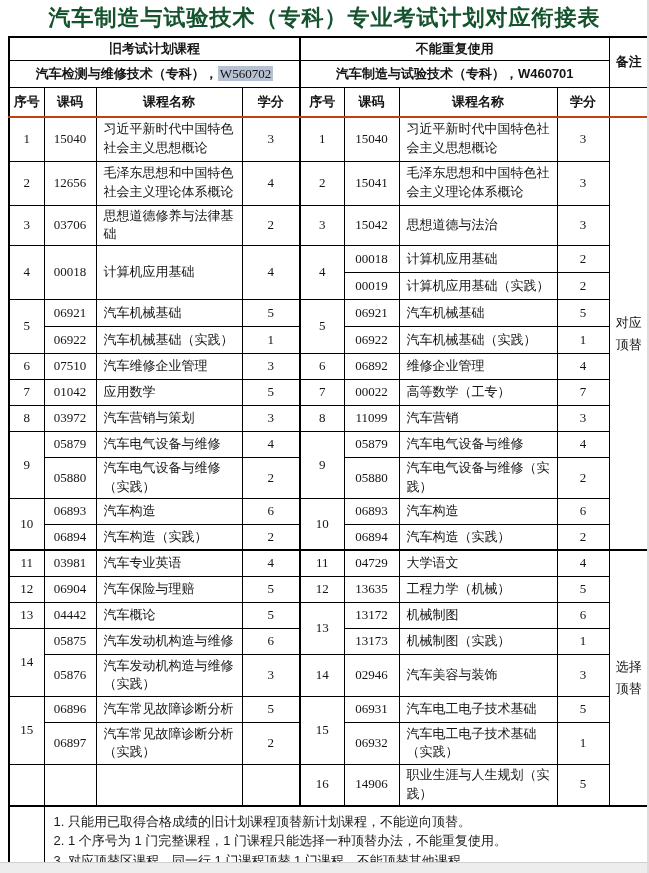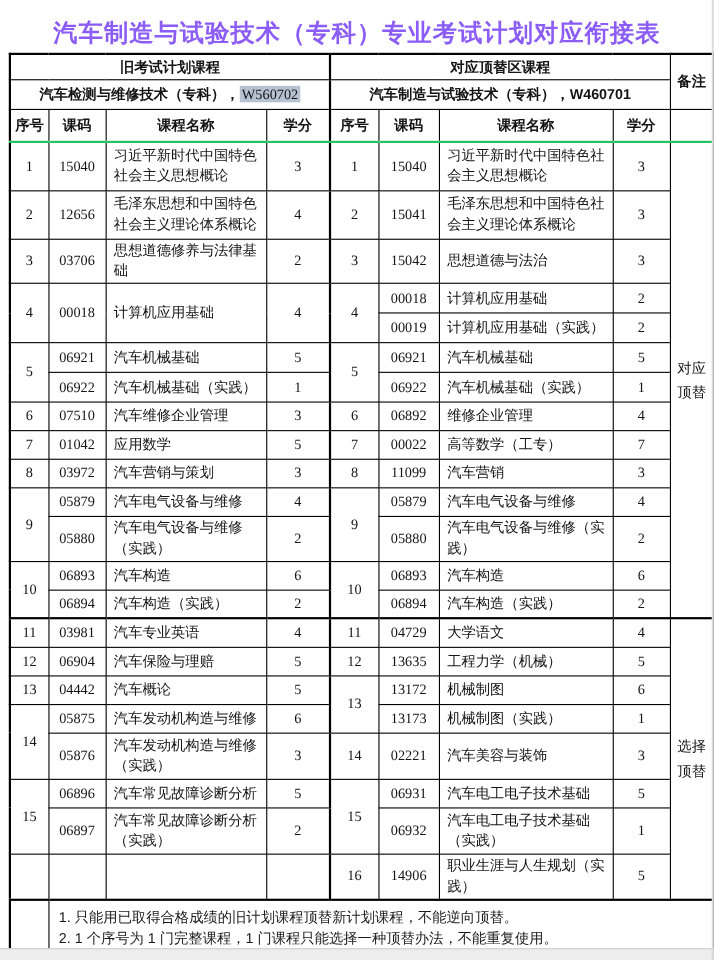--- a/index.html
+++ b/index.html
@@ -5,27 +5,27 @@
   html, body { margin:0; padding:0; }
   body {
     width:649px; height:873px;
     background:#ffffff;
     position:relative;
     overflow:hidden;
     font-family:"Liberation Serif","DejaVu Serif",serif;
     color:#141414;
   }
   .page-title {
-    margin:15px 0 3px 0;
+    margin:3px 0 3px 0;
     text-align:center;
     font-family:"Liberation Sans","DejaVu Sans",sans-serif;
     font-weight:bold;
     font-size:22px;
     letter-spacing:1px;
-    color:#8b5cf6;
+    color:#14532d;
   }
   table.course-table {
     border-collapse:collapse;
     table-layout:fixed;
     margin-left:8px;
     width:632px;
     border:2px solid #000;
   }
   .course-table th, .course-table td {
     border:1px solid #000;
@@ -35,21 +35,21 @@
     padding:1px 2px;
     overflow:hidden;
     line-height:1.45;
   }
   .course-table th {
     font-family:"Liberation Sans","DejaVu Sans",sans-serif;
     font-weight:bold;
   }
   tr.plan-row th { height:20px; }
   tr.prog-row th { height:24px; }
-  tr.colhead th { height:26px; border-bottom:2px solid #22c55e; }
+  tr.colhead th { height:26px; border-bottom:2px solid #c2410c; }
   td.name { text-align:left; padding-left:7px; padding-right:3px; }
   .mid { border-right:2px solid #000 !important; }
   tr.section-start td { border-top:2px solid #000; }
   tr.notes-row td { border-top:2px solid #000; }
   td.remark {
     font-size:13px;
     line-height:1.7;
     padding:0 4px;
   }
   .code-hl {
@@ -104,21 +104,21 @@
       <col style="width:58px">
     <col style="width:44px">
       <col style="width:55px">
       <col style="width:158px">
       <col style="width:52px">
     <col style="width:40px">
   </colgroup>
   <thead>
     <tr class="plan-row">
       <th colspan="4" class="mid">旧考试计划课程</th>
-      <th colspan="4">对应顶替区课程</th>
+      <th colspan="4">不能重复使用</th>
       <th rowspan="2">备注</th>
     </tr>
     <tr class="prog-row">
       <th colspan="4" class="mid"><span>汽车检测与维修技术（专科），</span><span class="code-hl" style="background: rgb(182, 193, 210);">W560702</span></th>
       <th colspan="4">汽车制造与试验技术（专科），W460701</th>
     </tr>
     <tr class="colhead">
       <th>序号</th>
       <th>课码</th>
       <th>课程名称</th>
@@ -299,21 +299,21 @@
         <td class="mid">6</td>
         <td>13173</td>
         <td class="name">机械制图（实践）</td>
         <td>1</td>
       </tr>
       <tr style="height: 42px;">
         <td>05876</td>
         <td class="name">汽车发动机构造与维修（实践）</td>
         <td class="mid">3</td>
         <td>14</td>
-        <td>02221</td>
+        <td>02946</td>
         <td class="name">汽车美容与装饰</td>
         <td>3</td>
       </tr>
       <tr style="height: 26px;">
         <td rowspan="2">15</td>
         <td>06896</td>
         <td class="name">汽车常见故障诊断分析</td>
         <td class="mid">5</td>
         <td rowspan="2">15</td>
         <td>06931</td>

